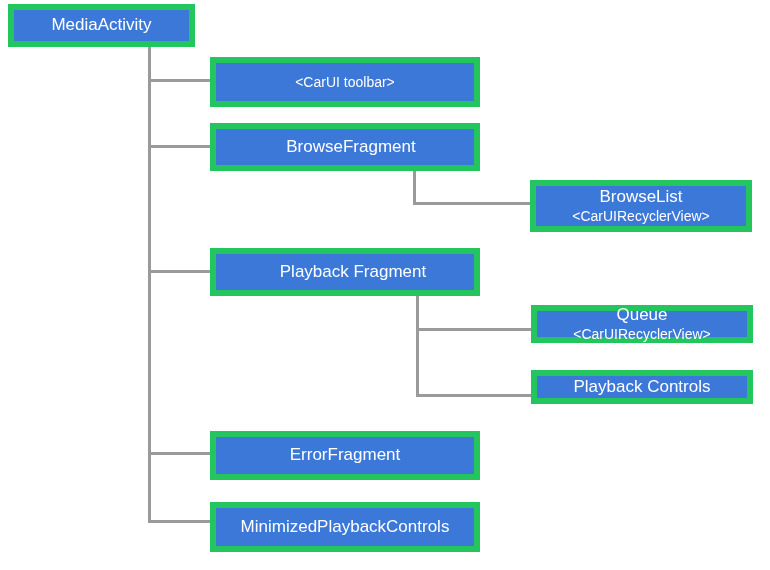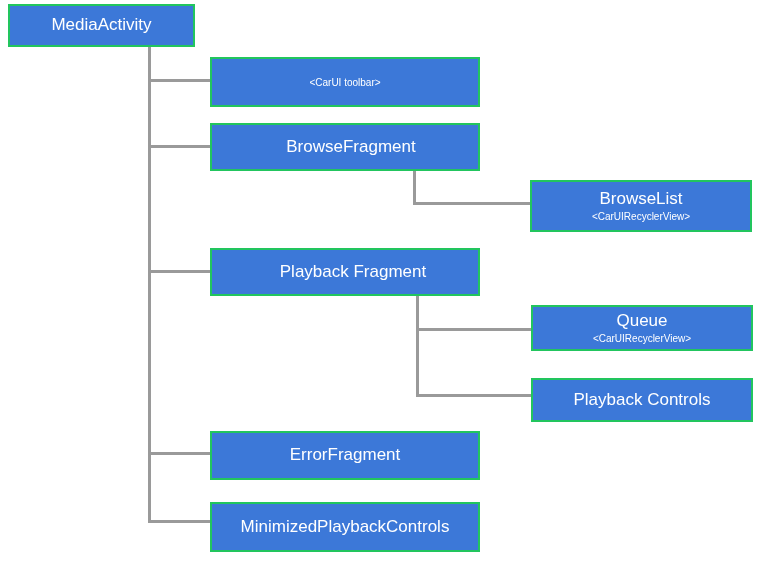--- a/index.html
+++ b/index.html
@@ -7,45 +7,45 @@
     position: relative;
     width: 770px;
     height: 570px;
     background: #ffffff;
     font-family: "Liberation Sans", sans-serif;
     overflow: hidden;
   }
   .node {
     position: absolute;
     background: #3c78d8;
-    border: 2px solid #22c55e;
+    border: 6px solid #22c55e;
     box-sizing: border-box;
     color: #ffffff;
     display: flex;
     flex-direction: column;
     align-items: center;
     justify-content: center;
     text-align: center;
     line-height: 1.2;
   }
   .node .label { font-size: 17px; }
-  .node .sublabel { font-size: 10px; margin-top: 1px; }
+  .node .sublabel { font-size: 14px; margin-top: 1px; }
   .edge {
     position: absolute;
     background: #9a9a9a;
   }
 
   
   #n-media      { left: 8;   left: 8px;   top: 4px;   width: 187px; height: 43px; }
   #n-appbar     { left: 210px; top: 57px;  width: 270px; height: 50px; }
   #n-browsefrag { left: 210px; top: 123px; width: 270px; height: 48px; padding-left: 12px; }
   #n-browselist { left: 530px; top: 180px; width: 222px; height: 52px; align-items: center; }
   #n-playbackfrag { left: 210px; top: 248px; width: 270px; height: 48px; padding-left: 16px; }
-  #n-queue      { left: 531px; top: 305px; width: 222px; height: 46px; }
-  #n-pbcontrols { left: 531px; top: 378px; width: 222px; height: 44px; }
+  #n-queue      { left: 531px; top: 305px; width: 222px; height: 38px; }
+  #n-pbcontrols { left: 531px; top: 370px; width: 222px; height: 34px; }
   #n-errorfrag  { left: 210px; top: 431px; width: 270px; height: 49px; }
   #n-minimized  { left: 210px; top: 502px; width: 270px; height: 50px; }
 
   
   #e-trunk        { left: 148px; top: 47px;  width: 3px;   height: 476px; }
   #e-b-appbar     { left: 148px; top: 79px;  width: 62px;  height: 3px; }
   #e-b-browse     { left: 148px; top: 145px; width: 62px;  height: 3px; }
   #e-b-playback   { left: 148px; top: 270px; width: 62px;  height: 3px; }
   #e-b-error      { left: 148px; top: 452px; width: 62px;  height: 3px; }
   #e-b-minimized  { left: 148px; top: 520px; width: 62px;  height: 3px; }

